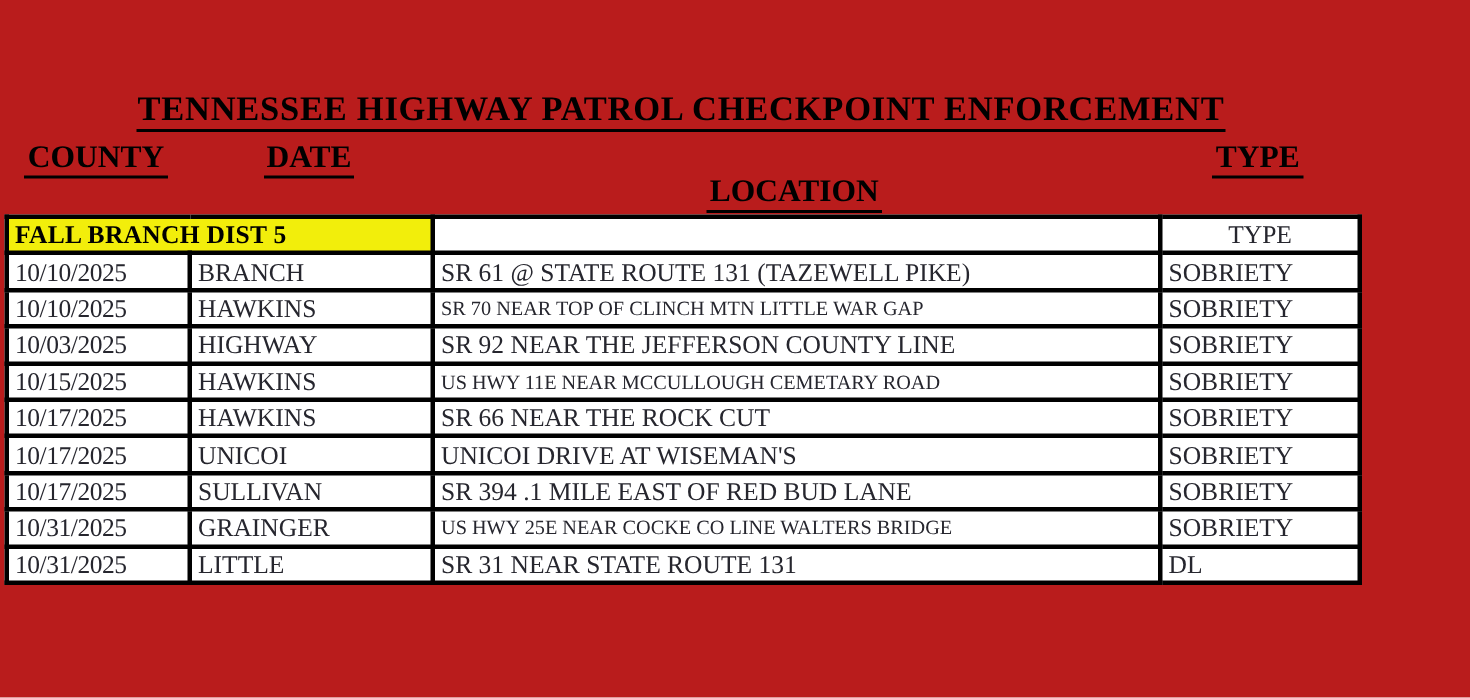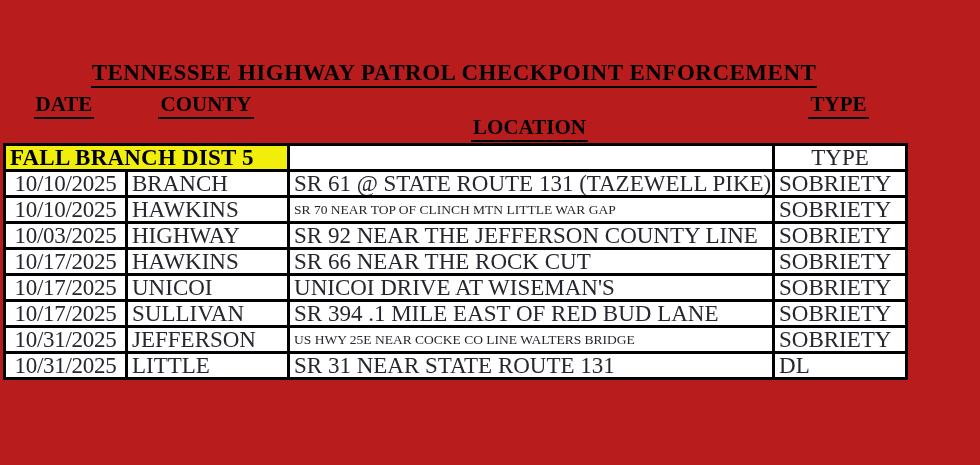--- a/index.html
+++ b/index.html
@@ -53,52 +53,52 @@
     left: 3px;
     border-collapse: collapse;
     table-layout: fixed;
     width: 902px;
     background: #ffffff;
   }
   table.cp-table td {
     border: 3px solid #000000;
     height: 24.4px;
     padding: 0 4px;
-    font-size: 23px;
+    font-size: 17px;
     line-height: 1;
     white-space: nowrap;
     overflow: hidden;
     vertical-align: middle;
   }
   td.banner-cell {
     font-weight: bold;
     color: #000000;
     font-size: 19px;
     letter-spacing: 0.2px;
   }
   td.banner-type {
     text-align: center;
     color: #26262e;
     font-size: 18px;
   }
   td.c-loc.shrink { font-size: 13.5px; }
-  .c-date { letter-spacing: -0.3px; text-align: center; }
+  .c-date { letter-spacing: -0.3px; }
 </style>
 </head>
 <body>
 
 <div class="page">
 
   <div class="doc-title">
     <span>TENNESSEE HIGHWAY PATROL CHECKPOINT ENFORCEMENT</span>
   </div>
 
   <div class="col-headers">
+    <div class="hcell"><span>COUNTY</span></div>
     <div class="hcell"><span>DATE</span></div>
-    <div class="hcell"><span>COUNTY</span></div>
     <div class="hcell"><span>LOCATION</span></div>
     <div class="hcell"><span>TYPE</span></div>
   </div>
 
   <table class="cp-table">
     <colgroup>
       <col style="width:122px">
         <col style="width:162px">
         <col style="width:485px">
         <col style="width:133px">
@@ -121,40 +121,46 @@
       <td class="c-loc shrink">SR 70 NEAR TOP OF CLINCH MTN LITTLE WAR GAP</td>
       <td class="c-type">SOBRIETY</td>
     </tr>
     <tr>
       <td class="c-date">10/03/2025</td>
       <td class="c-county">HIGHWAY</td>
       <td class="c-loc">SR 92 NEAR THE JEFFERSON COUNTY LINE</td>
       <td class="c-type">SOBRIETY</td>
     </tr>
     <tr>
+      <td class="c-date">10/15/2025</td>
+      <td class="c-county">HAWKINS</td>
+      <td class="c-loc shrink">US HWY 11E NEAR MCCULLOUGH CEMETARY ROAD</td>
+      <td class="c-type">SOBRIETY</td>
+    </tr>
+    <tr>
       <td class="c-date">10/17/2025</td>
       <td class="c-county">HAWKINS</td>
       <td class="c-loc">SR 66 NEAR THE ROCK CUT</td>
       <td class="c-type">SOBRIETY</td>
     </tr>
     <tr>
       <td class="c-date">10/17/2025</td>
       <td class="c-county">UNICOI</td>
       <td class="c-loc">UNICOI DRIVE AT WISEMAN'S</td>
       <td class="c-type">SOBRIETY</td>
     </tr>
     <tr>
       <td class="c-date">10/17/2025</td>
       <td class="c-county">SULLIVAN</td>
       <td class="c-loc">SR 394 .1 MILE EAST OF RED BUD LANE</td>
       <td class="c-type">SOBRIETY</td>
     </tr>
     <tr>
       <td class="c-date">10/31/2025</td>
-      <td class="c-county">JEFFERSON</td>
+      <td class="c-county">GRAINGER</td>
       <td class="c-loc shrink">US HWY 25E NEAR COCKE CO LINE WALTERS BRIDGE</td>
       <td class="c-type">SOBRIETY</td>
     </tr>
     <tr>
       <td class="c-date">10/31/2025</td>
       <td class="c-county">LITTLE</td>
       <td class="c-loc">SR 31 NEAR STATE ROUTE 131</td>
       <td class="c-type">DL</td>
     </tr>
   </tbody>

